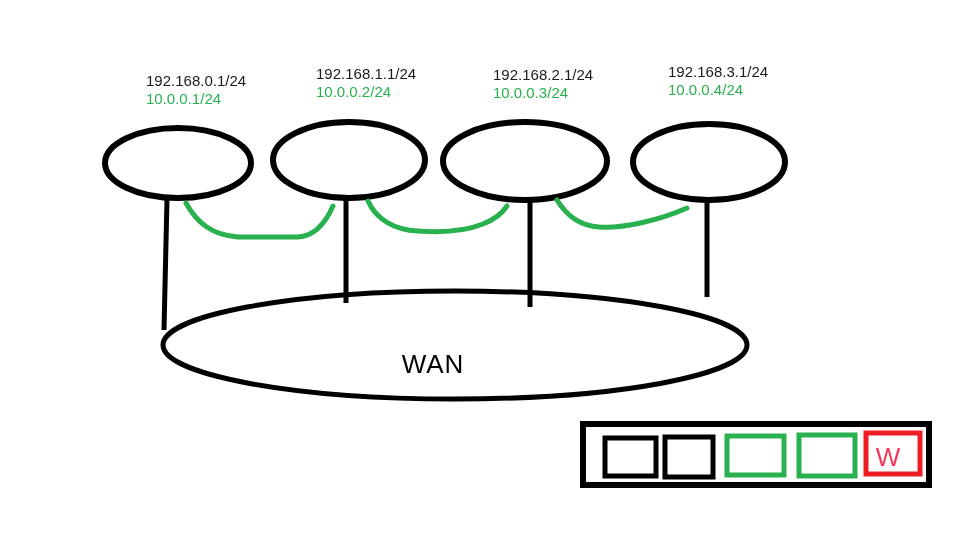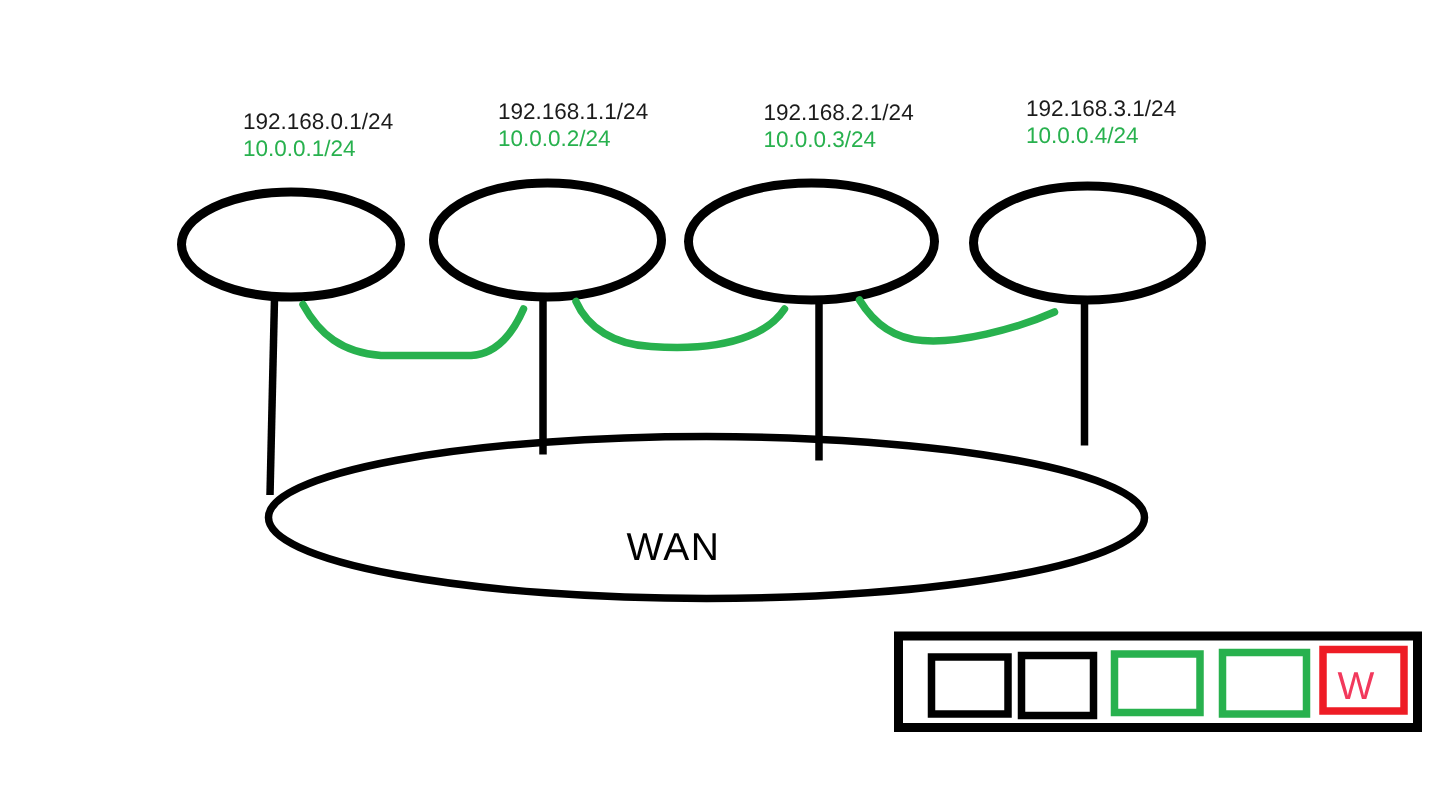--- a/index.html
+++ b/index.html
@@ -4,21 +4,21 @@
 <style>
   html, body {
     margin: 0;
     padding: 0;
     background: #ffffff;
     width: 960px;
     height: 540px;
     overflow: hidden;
     font-family: "Liberation Sans", sans-serif;
   }
-  .stage { position: relative; width: 892px; height: 540px; margin-left: 16px; }
+  .stage { position: relative; width: 892px; height: 540px; }
   svg { display: block; }
 
   .cloud {
     fill: none;
     stroke: #000000;
     stroke-width: 6;
   }
   .wan-cloud-shape {
     fill: none;
     stroke: #000000;

